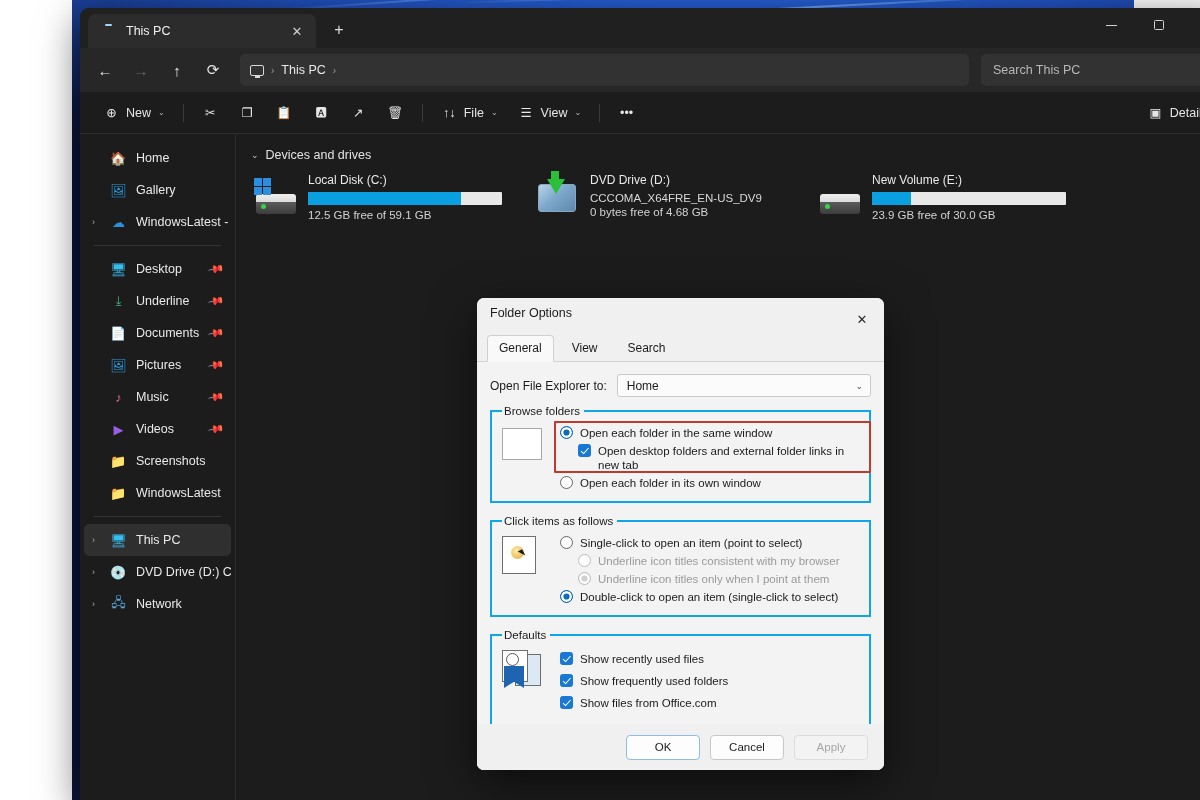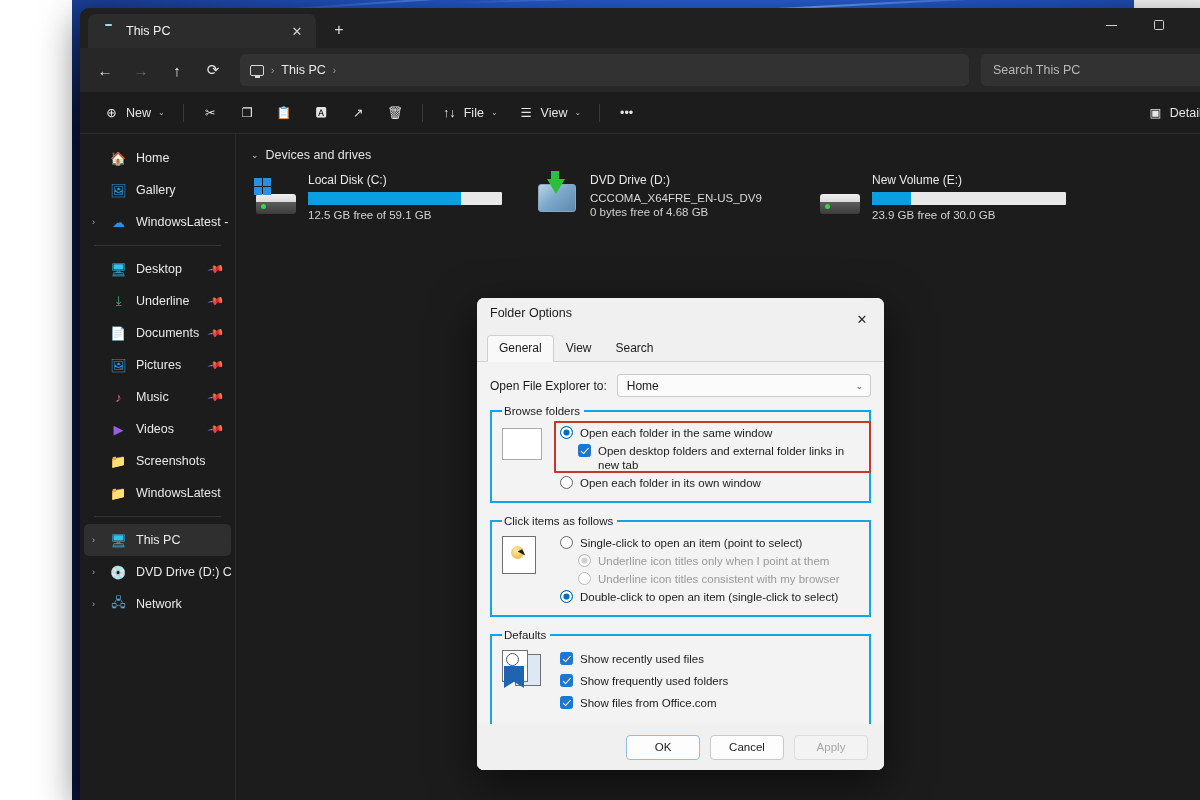--- a/index.html
+++ b/index.html
@@ -297,21 +297,21 @@
     display: flex; align-items: flex-start; justify-content: space-between;
     padding: 8px 6px 0 13px;
     font-size: 12.5px;
   }
   .dlg-close {
     width: 32px; height: 26px;
     display: flex; align-items: center; justify-content: center;
     color: #2a2a2a; font-size: 13px; border-radius: 4px;
   }
   .dlg-tabs {
-    display: flex; gap: 0;
+    display: flex; gap: 6px;
     padding: 2px 0 0 10px;
     border-bottom: 1px solid #d3d3d3;
     background: #f0f0f0;
   }
   .dlg-tab {
     padding: 5px 11px 6px;
     font-size: 12px;
     color: #1b1b1b;
     border: 1px solid transparent;
     border-bottom: none;
@@ -762,26 +762,26 @@
                 <span class="dot"></span>
                 <span class="cursor"></span>
               </div>
           </div>
           <div style="flex:1;">
             <div class="opt">
               <span class="radio"></span>
               <span>Single-click to open an item (point to select)</span>
             </div>
             <div class="opt disabled" style="padding-left:18px;">
+              <span class="radio dim"></span>
+              <span>Underline icon titles consistent with my browser</span>
+            </div>
+            <div class="opt disabled" style="padding-left:18px;">
               <span class="radio dim on2"></span>
               <span>Underline icon titles only when I point at them</span>
-            </div>
-            <div class="opt disabled" style="padding-left:18px;">
-              <span class="radio dim"></span>
-              <span>Underline icon titles consistent with my browser</span>
             </div>
             <div class="opt">
               <span class="radio on"></span>
               <span>Double-click to open an item (single-click to select)</span>
             </div>
           </div>
         </div>
       </fieldset>
 
       <fieldset class="grp">

